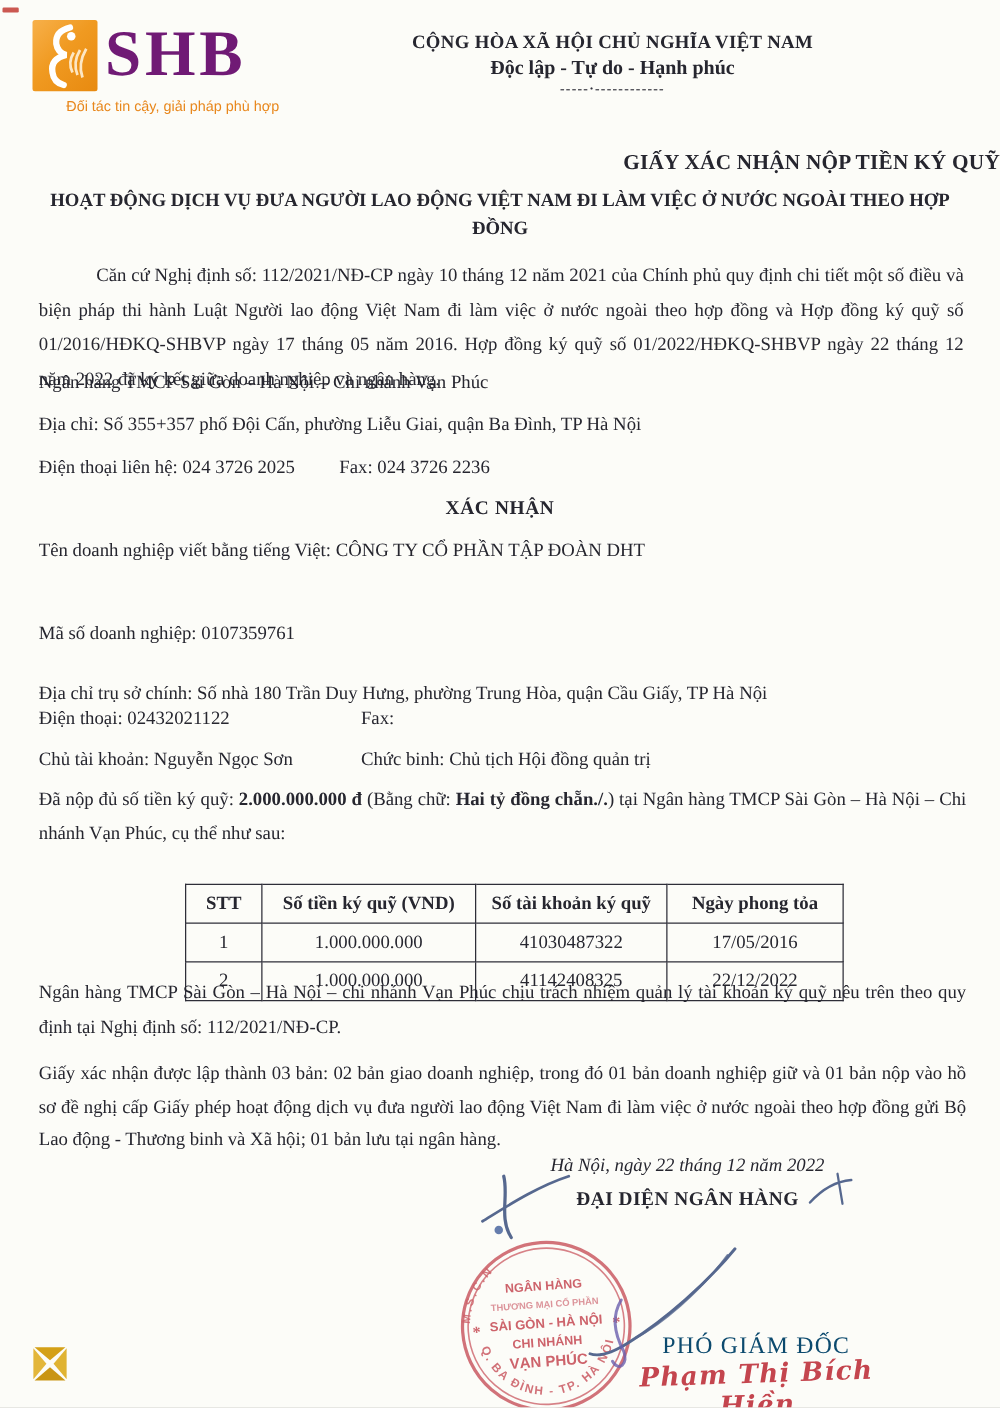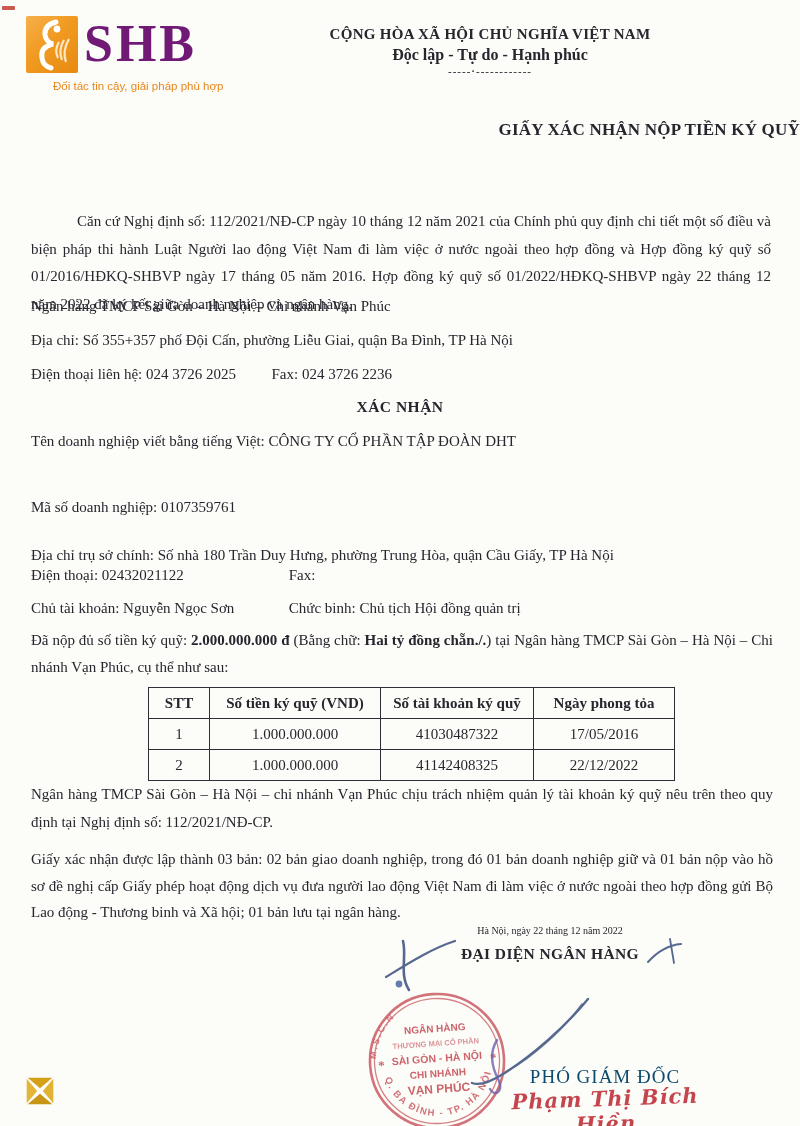--- a/index.html
+++ b/index.html
@@ -39,37 +39,37 @@
     font-size:15px;line-height:27.5px;text-align:justify;text-indent:46px;}
 
   .fl{position:absolute;left:31px;width:745px;font-size:15px;}
   .heading-xn{position:absolute;left:0;top:398px;width:100%;text-align:center;
     font-size:15.5px;font-weight:bold;letter-spacing:.5px;}
 
   .p-deposit{position:absolute;left:31px;top:627px;width:742px;
     font-size:15px;line-height:27px;text-align:justify;}
 
   
-  table.kq{position:absolute;left:148px;top:687px;border-collapse:collapse;
+  table.kq{position:absolute;left:148px;top:707px;border-collapse:collapse;
     font-size:15px;}
   table.kq th,table.kq td{border:1.6px solid #2e2e38;text-align:center;padding:3px 6px;}
   table.kq th{font-weight:bold;height:24px;}
   table.kq td{height:24px;}
   .col-stt{width:48px;}
   .col-amt{width:158px;font-family:Liberation Serif, serif;}
   .col-acc{width:140px;}
   .col-date{width:128px;}
 
   .p-close1{position:absolute;left:31px;top:780px;width:742px;
     font-size:15px;line-height:28px;text-align:justify;}
   .p-close2{position:absolute;left:31px;top:846px;width:742px;
     font-size:15px;line-height:26.5px;text-align:justify;}
 
   .sig-block{position:absolute;left:360px;top:925px;width:380px;text-align:center;}
-  .sig-date{font-size:10px;}
+  .sig-date{font-size:15px;font-style:italic;}
   .sig-rep{font-size:15.5px;font-weight:bold;margin-top:9px;letter-spacing:.4px;}
 
   .stamp{position:absolute;left:366px;top:990px;width:142px;height:142px;
     transform:rotate(-4deg);opacity:.92;}
   .pos-title{position:absolute;left:505px;top:1066px;width:200px;text-align:center;
     font-size:19px;color:#0c4a6e;letter-spacing:1px;font-family:"Liberation Serif",serif;}
   .signer-name{position:absolute;left:498px;top:1086px;width:215px;text-align:center;
     font-size:21px;color:#c4454e;font-style:italic;font-weight:bold;
     font-family:"DejaVu Serif",serif;transform:rotate(-2deg);letter-spacing:1px;}
 
@@ -95,20 +95,21 @@
   <div class="shb-word">SHB</div>
   <div class="tagline">Đối tác tin cậy, giải pháp phù hợp</div>
 
   <div class="motto">
     <div class="l1">CỘNG HÒA XÃ HỘI CHỦ NGHĨA VIỆT NAM</div>
     <div class="l2">Độc lập - Tự do - Hạnh phúc</div>
     <div class="dash">-----·------------</div>
   </div>
 
   <div class="doc-title">GIẤY XÁC NHẬN NỘP TIỀN KÝ QUỸ</div>
+  <div class="doc-subtitle">HOẠT ĐỘNG DỊCH VỤ ĐƯA NGƯỜI LAO ĐỘNG VIỆT NAM ĐI LÀM VIỆC Ở NƯỚC NGOÀI THEO HỢP ĐỒNG</div>
 
   <div class="p-intro">Căn cứ Nghị định số: 112/2021/NĐ-CP ngày 10 tháng 12 năm 2021 của Chính phủ quy định chi tiết một số điều và biện pháp thi hành Luật Người lao động Việt Nam đi làm việc ở nước ngoài theo hợp đồng và Hợp đồng ký quỹ số 01/2016/HĐKQ-SHBVP ngày 17 tháng 05 năm 2016. Hợp đồng ký quỹ số 01/2022/HĐKQ-SHBVP ngày 22 tháng 12 năm 2022 đã ký kết giữa doanh nghiệp và ngân hàng.</div>
 
   <div class="fl" style="top:298px;">Ngân hàng TMCP Sài Gòn – Hà Nội – Chi nhánh Vạn Phúc</div>
   <div class="fl" style="top:332px;">Địa chỉ: Số 355+357 phố Đội Cấn, phường Liễu Giai, quận Ba Đình, TP Hà Nội</div>
   <div class="fl" style="top:366px;">
     <span>Điện thoại liên hệ: 024 3726 2025</span>
     <span style="display:inline-block;width:28px;"></span>
     <span>Fax: 024 3726 2236</span>
   </div>

